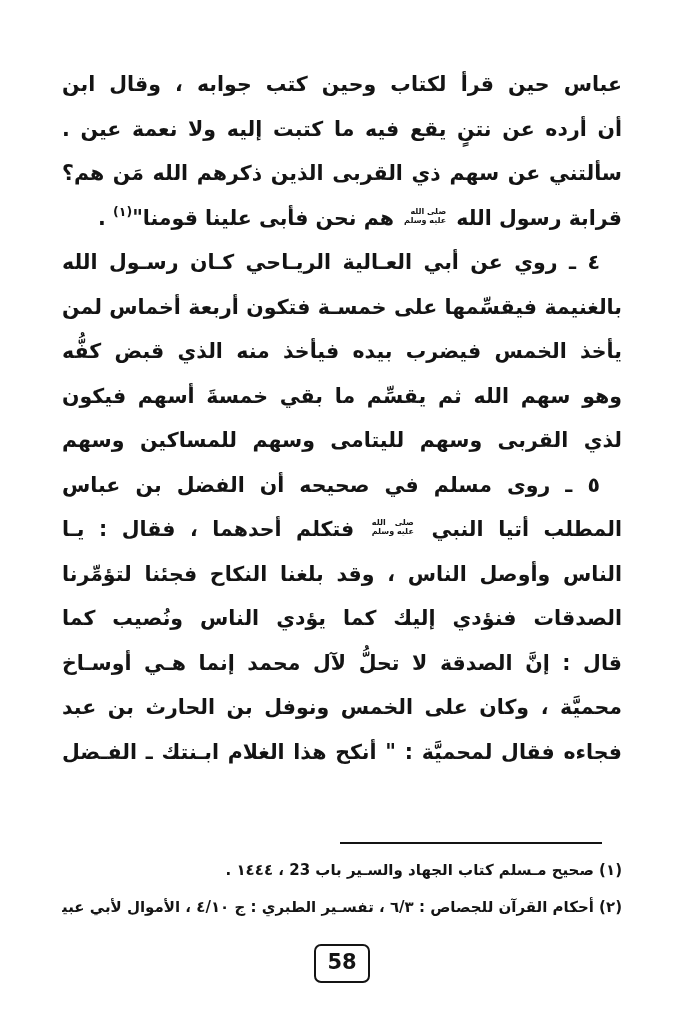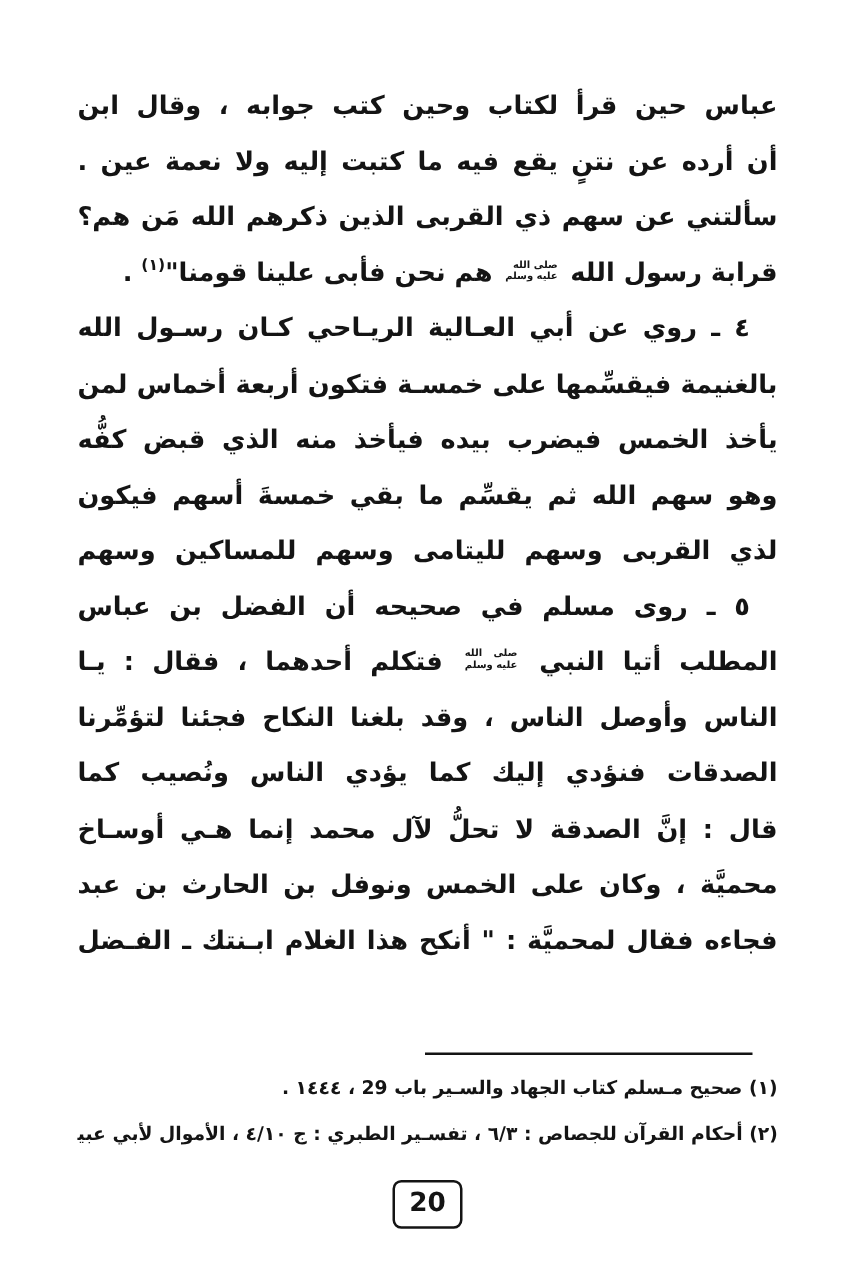--- a/index.html
+++ b/index.html
@@ -125,31 +125,31 @@
         <div class="line">الناس وأوصل الناس ، وقد بلغنا النكاح فجئنا لتؤمِّرنا على بعض هـذه</div>
         <div class="line">الصدقات فنؤدي إليك كما يؤدي الناس ونُصيب كما يُصيبون ... قال ثمَّ</div>
         <div class="line">قال : إنَّ الصدقة لا تحلُّ لآل محمد إنما هـي أوسـاخ النـاس ، ادعـوا لي</div>
         <div class="line">محميَّة ، وكان على الخمس ونوفل بن الحارث بن عبد المطلب ، قـال :</div>
         <div class="line">فجاءه فقال لمحميَّة : " أنكح هذا الغلام ابـنتك ـ الفـضل بـن العـباس ـ</div>
       </div>
     </div>
 
   <div class="footnotes">
     <div class="fn-rule"></div>
-    <div class="footnote">(١) صحيح مـسلم كتاب الجهاد والسـير باب 29 ، ١٤٤٤ .</div>
+    <div class="footnote">(١) صحيح مـسلم كتاب الجهاد والسـير باب 23 ، ١٤٤٤ .</div>
     <div class="footnote">(٢) أحكام القرآن للجصاص : ٦/٣ ، تفسـير الطبري : ج ٤/١٠ ، الأموال لأبي عبيد : ٣٢٥ .</div>
   </div>
 
   <div class="page-number-wrap">
     <span class="pn-group">
       <svg class="pn-ear" width="15" height="30" viewBox="0 0 15 30">
         <path d="M14 3 A 12.5 12.5 0 0 0 14 27" fill="none" stroke="#141414" stroke-width="2.4"></path>
         <path d="M14 9 A 6.5 6.5 0 0 0 14 21" fill="none" stroke="#141414" stroke-width="2.2"></path>
       </svg>
-      <span class="pn-box">20</span>
+      <span class="pn-box">58</span>
       <svg class="pn-ear" width="15" height="30" viewBox="0 0 15 30">
         <path d="M1 3 A 12.5 12.5 0 0 1 1 27" fill="none" stroke="#141414" stroke-width="2.4"></path>
         <path d="M1 9 A 6.5 6.5 0 0 1 1 21" fill="none" stroke="#141414" stroke-width="2.2"></path>
       </svg>
     </span>
   </div>
 
 </div>
 
 </body></html>

